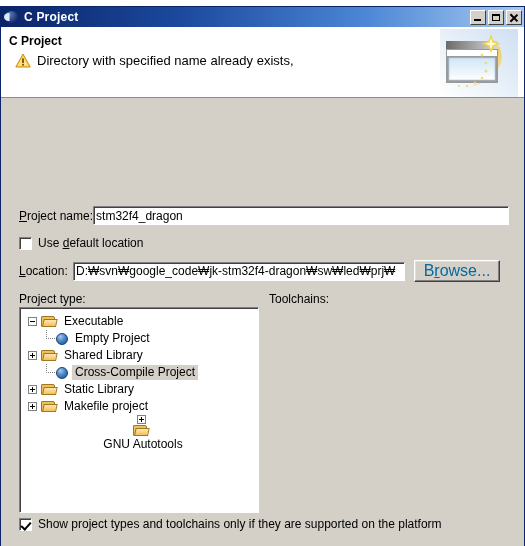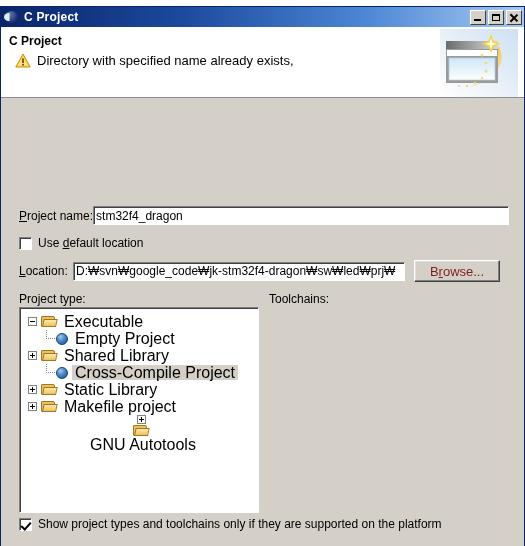--- a/index.html
+++ b/index.html
@@ -144,22 +144,22 @@
     overflow: hidden;
     white-space: nowrap;
   }
 
   .btn {
     background: #d4d0c8;
     border: 1px solid;
     border-color: #ffffff #404040 #404040 #ffffff;
     box-shadow: inset -1px -1px 0 #808080, inset 1px 1px 0 #dfdfdf;
     font-family: "Liberation Sans", sans-serif;
-    font-size: 13px;
-    color: #7f1d1d;
+    font-size: 16px;
+    color: #0369a1;
     text-align: left;
     box-sizing: border-box;
     cursor: default;
     user-select: none;
     display: flex;
     align-items: center;
     justify-content: center;
   }
 
   
@@ -193,21 +193,21 @@
     box-shadow: inset 1px 1px 0 #404040;
     box-sizing: border-box;
     overflow: hidden;
     position: absolute;
   }
   .tree { padding: 5px 0 0 0; }
   .tnode {
     display: flex;
     align-items: center;
     height: 17px;
-    font-size: 16px;
+    font-size: 12px;
     white-space: nowrap;
     cursor: default;
   }
   .expander {
     width: 9px; height: 9px;
     border: 1px solid #808080;
     background: #ffffff;
     box-sizing: border-box;
     position: relative;
     flex: 0 0 auto;

